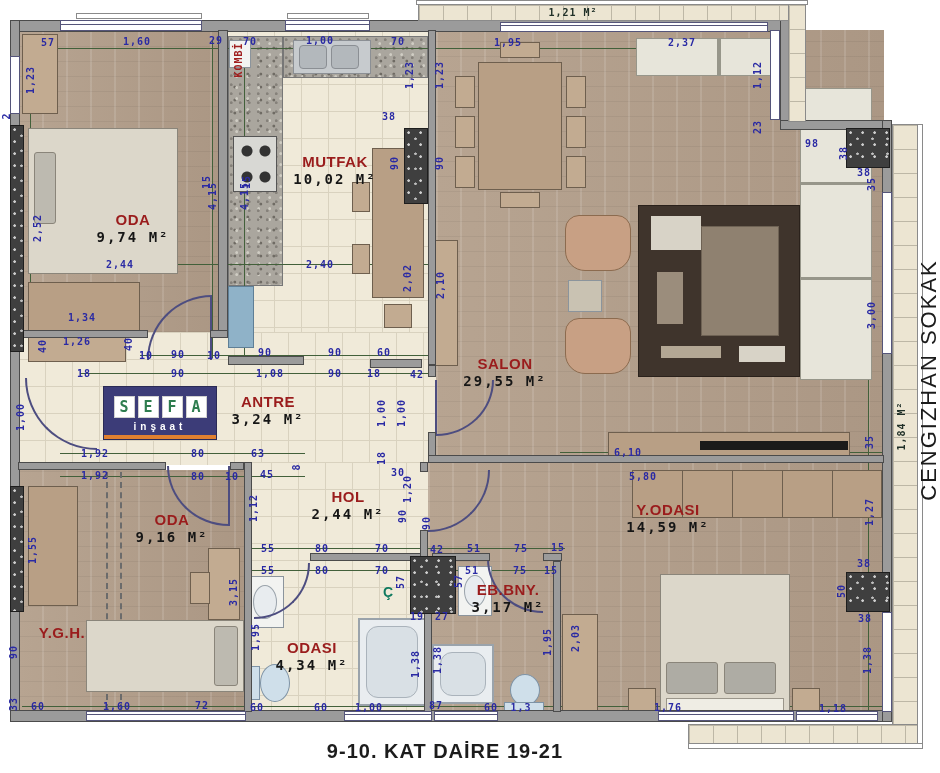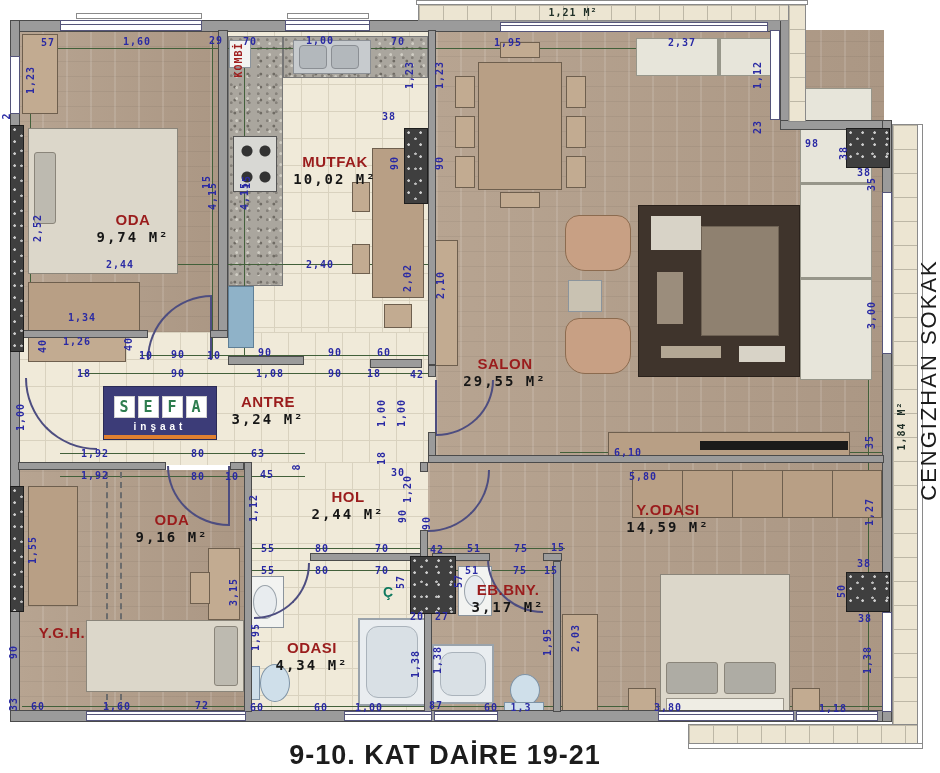--- a/index.html
+++ b/index.html
@@ -49,21 +49,21 @@
   .rug{background:#3f342c;border:1px solid #2a211b;}
   
   .dim{position:absolute;font-family:"DejaVu Sans Mono",monospace;font-size:10px;font-weight:700;
        color:#2a2aa4;letter-spacing:1px;white-space:nowrap;transform:translate(-50%,-50%);}
   .dim.v{transform:translate(-50%,-50%) rotate(-90deg);}
   .room-tag{position:absolute;transform:translate(-50%,-50%);text-align:center;white-space:nowrap;}
   .room-tag .rname{display:block;color:#9a1c1c;font-weight:700;font-size:15px;letter-spacing:.5px;}
   .room-tag .rarea{display:block;color:#161616;font-family:"DejaVu Sans Mono",monospace;font-weight:700;
        font-size:14px;letter-spacing:2px;margin-top:1px;}
   .title{position:absolute;left:0;right:50px;top:740px;text-align:center;color:#1c1c1c;
-       font-size:27px;font-weight:600;letter-spacing:1px;}
+       font-size:20px;font-weight:600;letter-spacing:1px;}
   .street{position:absolute;left:929px;top:380px;transform:translate(-50%,-50%) rotate(-90deg);
        white-space:nowrap;font-size:22px;color:#1b1b1b;letter-spacing:2px;font-weight:400;}
   .areatag{position:absolute;font-family:"DejaVu Sans Mono",monospace;font-weight:700;color:#203028;
        font-size:10px;letter-spacing:1px;transform:translate(-50%,-50%);white-space:nowrap;}
   .areatag.v{transform:translate(-50%,-50%) rotate(-90deg);}
   .kombi{position:absolute;font-size:10px;font-weight:700;color:#a02020;letter-spacing:1px;
        transform:translate(-50%,-50%) rotate(-90deg);white-space:nowrap;font-family:"DejaVu Sans Mono",monospace;}
   .shaft-c{position:absolute;font-size:14px;font-weight:700;color:#0e7a5f;transform:translate(-50%,-50%);}
   
   .logo{position:absolute;left:103px;top:386px;width:114px;height:54px;background:#3c3c78;
@@ -397,36 +397,36 @@
       <span class="dim" style="left: 521px; top: 548px;">75</span>
       <span class="dim" style="left: 558px; top: 547px;">15</span>
       <span class="dim" style="left: 268px; top: 570px;">55</span>
       <span class="dim" style="left: 322px; top: 570px;">80</span>
       <span class="dim" style="left: 382px; top: 570px;">70</span>
       <span class="dim" style="left: 472px; top: 570px;">51</span>
       <span class="dim" style="left: 520px; top: 570px;">75</span>
       <span class="dim" style="left: 551px; top: 570px;">15</span>
       <span class="dim v" style="left: 400px; top: 582px;">57</span>
       <span class="dim v" style="left: 458px; top: 581px;">57</span>
-      <span class="dim" style="left: 417px; top: 616px;">20</span>
+      <span class="dim" style="left: 417px; top: 616px;">19</span>
       <span class="dim" style="left: 442px; top: 616px;">27</span>
       <span class="dim v" style="left: 415px; top: 664px;">1,38</span>
       <span class="dim v" style="left: 437px; top: 660px;">1,38</span>
       <span class="dim v" style="left: 547px; top: 642px;">1,95</span>
       <span class="dim v" style="left: 869px; top: 512px;">1,27</span>
       <span class="dim" style="left: 864px; top: 563px;">38</span>
       <span class="dim v" style="left: 841px; top: 591px;">50</span>
       <span class="dim" style="left: 865px; top: 618px;">38</span>
       <span class="dim v" style="left: 867px; top: 660px;">1,38</span>
       <span class="dim v" style="left: 575px; top: 638px;">2,03</span>
       <span class="dim" style="left: 38px; top: 706px;">60</span>
       <span class="dim" style="left: 117px; top: 706px;">1,60</span>
       <span class="dim" style="left: 202px; top: 705px;">72</span>
       <span class="dim" style="left: 257px; top: 707px;">60</span>
       <span class="dim" style="left: 321px; top: 707px;">60</span>
       <span class="dim" style="left: 369px; top: 707px;">1,00</span>
       <span class="dim" style="left: 436px; top: 705px;">87</span>
       <span class="dim" style="left: 491px; top: 707px;">60</span>
       <span class="dim" style="left: 521px; top: 707px;">1,3</span>
-      <span class="dim" style="left: 668px; top: 707px;">3,80</span>
+      <span class="dim" style="left: 668px; top: 707px;">1,76</span>
       <span class="dim" style="left: 833px; top: 708px;">1,18</span>
     </div>
 </div>
 
 </body></html>

